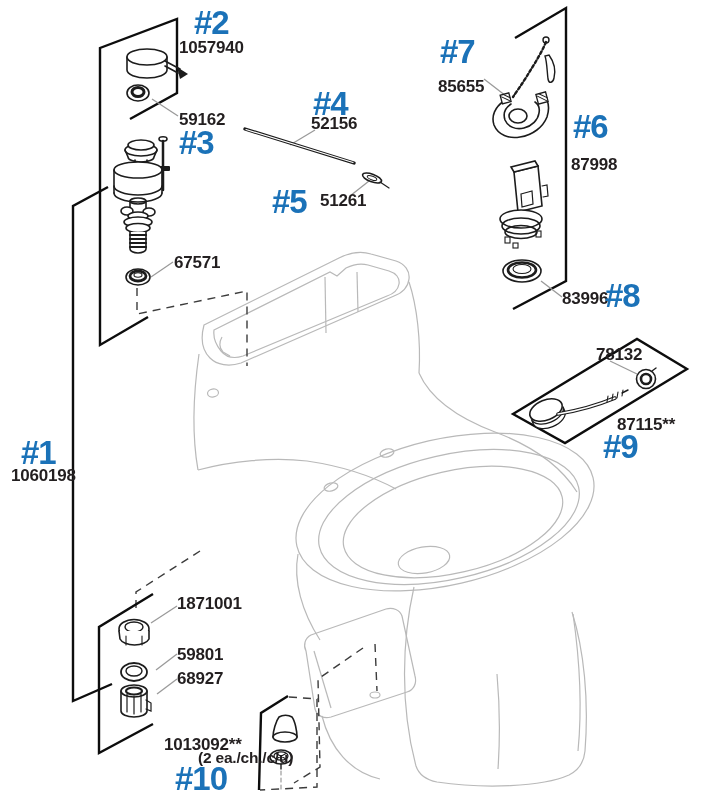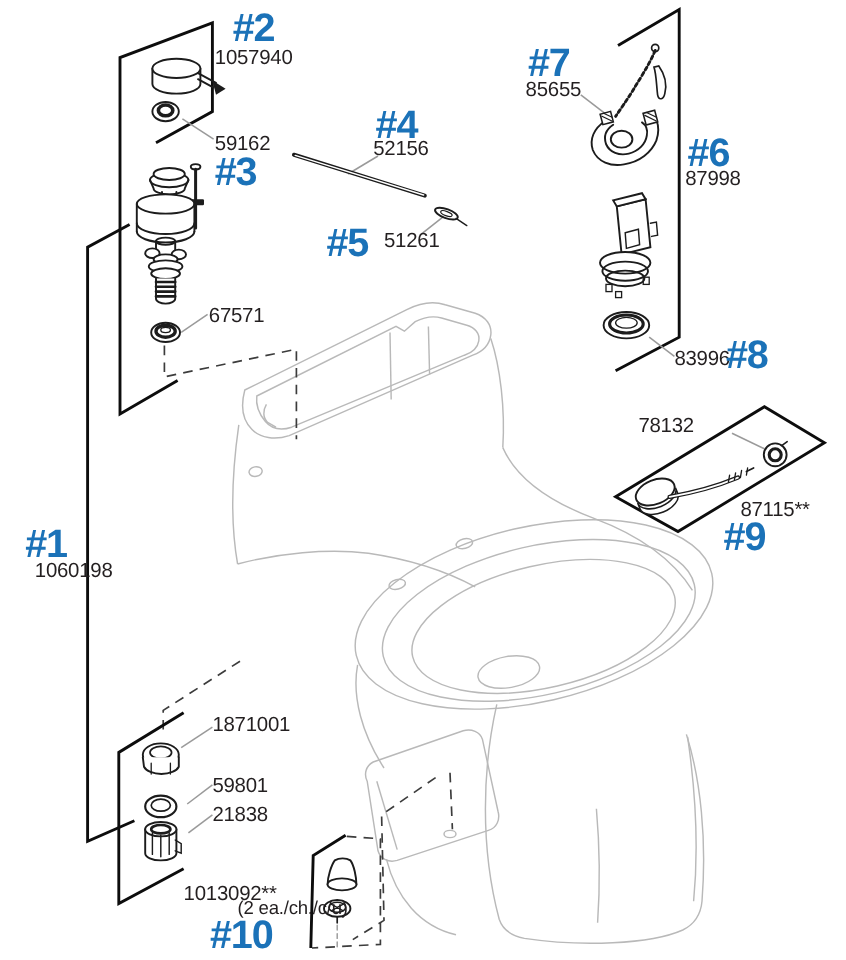--- a/index.html
+++ b/index.html
@@ -1,20 +1,20 @@
 <!DOCTYPE html>
 <html><head>
 <meta charset="utf-8">
 <style>
   html,body{margin:0;padding:0;background:#fff;}
   .stage{position:relative;width:705px;height:800px;background:#fff;overflow:hidden;
          font-family:"Liberation Sans",sans-serif;}
   .stage svg{position:absolute;left:0;top:0;}
   .co{position:absolute;font-weight:700;font-size:33px;line-height:1;color:#1b72b8;letter-spacing:-1px;white-space:nowrap;}
-  .pn{position:absolute;font-weight:400;font-size:17px;line-height:1;color:#231f20;letter-spacing:-0.2px;white-space:nowrap;}
+  .pn{position:absolute;font-weight:700;font-size:17px;line-height:1;color:#231f20;letter-spacing:-0.2px;white-space:nowrap;}
   .note{font-size:15.5px;margin-left:36px;}
 </style>
 </head>
 <body>
 
 <div class="stage">
 
 <svg width="705" height="800" viewBox="0 0 705 800">
 
   <g stroke="#b9b9b9" stroke-width="1.2" fill="none">
@@ -220,49 +220,49 @@
       <ellipse cx="281" cy="757" rx="11" ry="7" fill="#fff"></ellipse>
       <ellipse cx="281" cy="756" rx="7" ry="4.2" stroke-width="1.2"></ellipse>
       <path d="M276,753.5 L286,759 M286,753.5 L276,759" stroke-width="1.1"></path>
       <path d="M281,764 L281,769" stroke-width="1.4"></path>
       <path d="M281,771 L281,789" stroke="#9a9a9a" stroke-width="1.2" stroke-dasharray="4 3"></path>
     </g>
   </g>
 </svg>
 
   <div class="co" style="left:21px;top:436px">#1</div>
-  <div class="pn" style="left:29px;top:467px">1060198</div>
+  <div class="pn" style="left:11px;top:467px">1060198</div>
 
   <div class="co" style="left:194px;top:6px">#2</div>
   <div class="pn" style="left:179px;top:39px">1057940</div>
 
   <div class="pn" style="left:179px;top:111px">59162</div>
   <div class="co" style="left:179px;top:126px">#3</div>
 
   <div class="co" style="left:313px;top:87px">#4</div>
   <div class="pn" style="left:311px;top:115px">52156</div>
 
   <div class="co" style="left:272px;top:185px">#5</div>
   <div class="pn" style="left:320px;top:192px">51261</div>
 
   <div class="co" style="left:573px;top:110px">#6</div>
-  <div class="pn" style="left:571px;top:140px">87998</div>
+  <div class="pn" style="left:571px;top:156px">87998</div>
 
   <div class="co" style="left:440px;top:35px">#7</div>
-  <div class="pn" style="left:438px;top:66px">85655</div>
+  <div class="pn" style="left:438px;top:78px">85655</div>
 
   <div class="pn" style="left:562px;top:290px">83996</div>
   <div class="co" style="left:605px;top:279px">#8</div>
 
-  <div class="pn" style="left:532px;top:346px">78132</div>
+  <div class="pn" style="left:596px;top:346px">78132</div>
   <div class="pn" style="left:617px;top:416px">87115**</div>
   <div class="co" style="left:603px;top:430px">#9</div>
 
   <div class="pn" style="left:174px;top:254px">67571</div>
   <div class="pn" style="left:177px;top:595px">1871001</div>
   <div class="pn" style="left:177px;top:646px">59801</div>
-  <div class="pn" style="left:177px;top:670px">21838</div>
-
-  <div class="pn" style="left:153px;top:736px">1013092**</div>
+  <div class="pn" style="left:177px;top:670px">68927</div>
+
+  <div class="pn" style="left:164px;top:736px">1013092**</div>
   <div class="pn note" style="left:162px;top:750px">(2 ea./ch./c/u)</div>
   <div class="co" style="left:175px;top:762px">#10</div>
 
 </div>
 
 </body></html>

